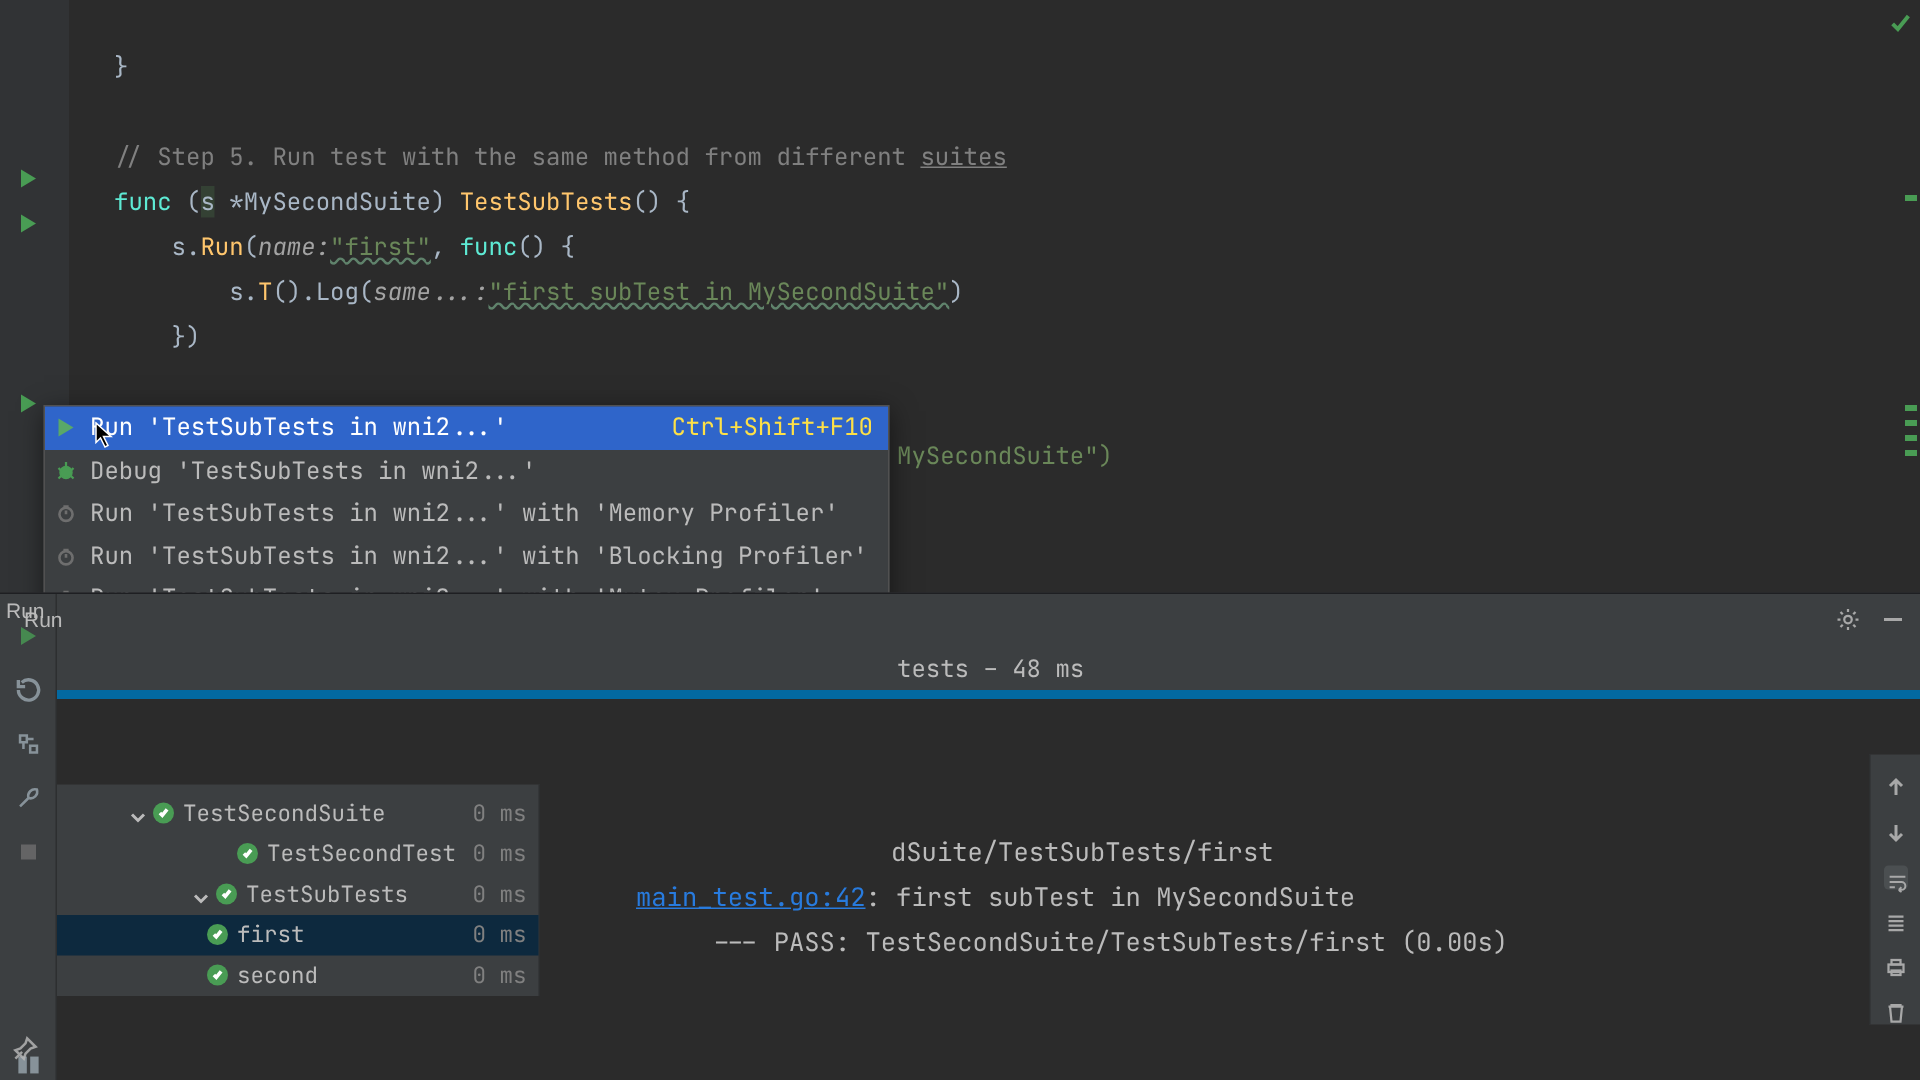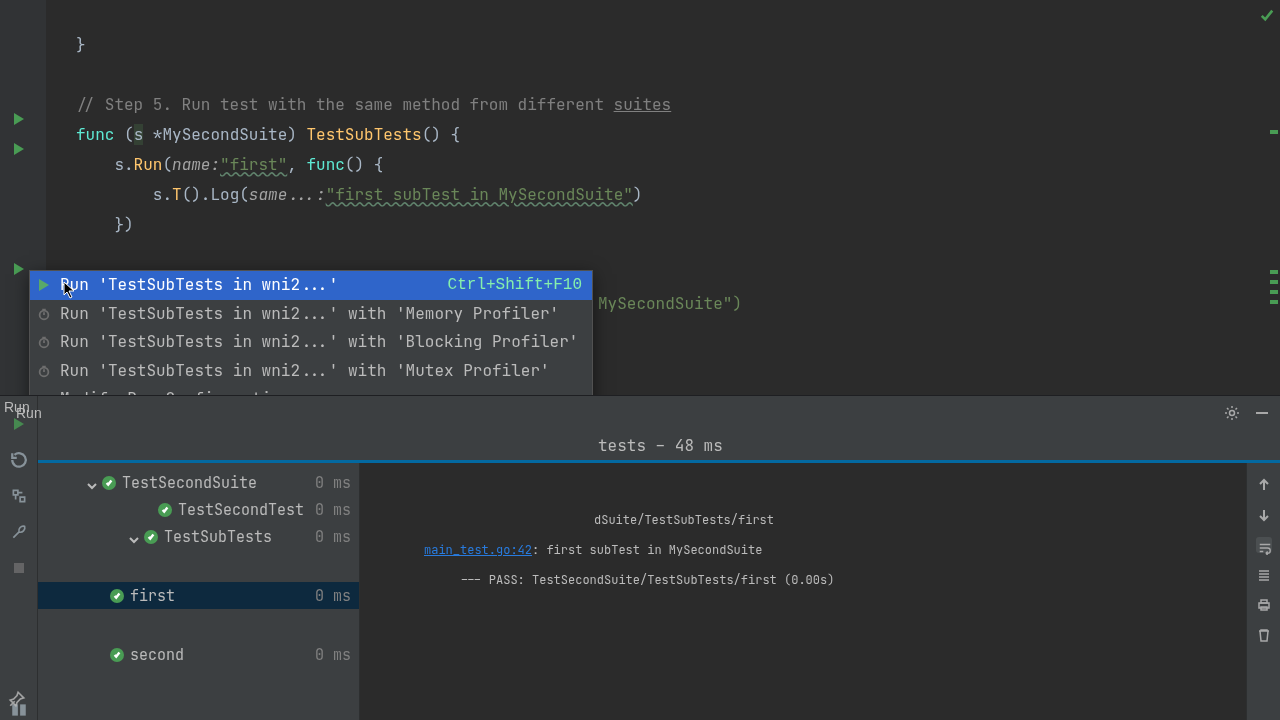--- a/index.html
+++ b/index.html
@@ -97,21 +97,21 @@
   .ctx-item.sel {
     background: #2f65ca;
     color: #ffffff;
   }
   .ctx-icon {
     width: 16px; height: 16px; flex: none;
     display:flex; align-items:center; justify-content:center;
   }
   .ctx-label { flex: 1; white-space: pre; }
   .ctx-shortcut { color: #bbbbbb; }
-  .ctx-item.sel .ctx-shortcut { color:#86efac;font-family:Liberation Mono, monospace; }
+  .ctx-item.sel .ctx-shortcut { color:#fde047; }
 
   .cursor-arrow {
     position:absolute;
     left: 63px; top: 281px;
     width: 14px; height: 18px;
     z-index: 50;
   }
   .cursor-arrow svg polygon { fill:#000; stroke:#fff; stroke-width:1; }
 
   .icon-bug svg { stroke:#499c54; fill:#499c54; }
@@ -152,21 +152,22 @@
     font-size:15px;
   }
   .tool-header-left { display:flex; align-items:center; gap:10px; }
   .tool-title { font-family: sans-serif; font-size:14px; }
   .tool-header-right { display:flex; gap:14px; }
   .hdr-icon { width:16px;height:16px; opacity:.85;}
 
   .tool-content {
     flex:1;
     display:flex;
-    border-top:3px solid #0369a1;
+    border-top:6px solid #0369a1;
+    align-items:center;
   }
 
   .test-tree {
     width: 322px;
     background:#3c3f41;
     border-right:1px solid #2d2f30;
     font-size:15px;
     padding-top:6px;
   }
   .tree-row {
@@ -186,27 +187,27 @@
     display:flex;align-items:center;justify-content:center;
     margin-right:6px;
   }
   .pass-badge svg{stroke:#fff;stroke-width:3;fill:none;}
   .tree-label { flex:none; }
   .tree-time  { margin-left:auto; color:#808080; }
 
   
   .ind1 { padding-left: 68px; }
   .ind2 { padding-left: 90px; }  
-  .ind3leaf { padding-left: 72px; margin-top: 32px; }
+  .ind3leaf { padding-left: 100px; }
 
   .console {
     flex:1;
     background:#2b2b2b;
     padding: 12px 0 0 0;
-    font-size:12px;
+    font-size:17px;
     line-height:30px;
     color:#bbbbbb;
     white-space:pre;
   }
   .console .link { color:#287bde; text-decoration:underline; cursor:pointer;}
   .console-right-rail {
     width:34px;
     background:#3c3f41;
     border-left:1px solid #2d2f30;
     display:flex;flex-direction:column;align-items:center;
@@ -264,20 +265,29 @@
   </div>
 </div>
 
 <div class="ctx-menu">
   <div class="ctx-item sel">
     <span class="ctx-icon">
         <span class="play-tri" style="border-left-color:#59a869"></span>
       </span>
     <span class="ctx-label">Run 'TestSubTests in wni2...'</span>
     <span class="ctx-shortcut">Ctrl+Shift+F10</span>
+  </div>
+  <div class="ctx-item">
+    <span class="ctx-icon icon-bug">
+      <svg viewBox="0 0 16 16" width="16" height="16">
+          <circle cx="8" cy="9" r="4"></circle>
+          <path d="M8 2v3M3 6l2 2M13 6l-2 2M3 13l2-2M13 13l-2-2" stroke="#499c54" stroke-width="1.5"></path>
+        </svg>
+    </span>
+    <span class="ctx-label">Debug 'TestSubTests in wni2...'</span>
   </div>
   <div class="ctx-item">
     <span class="ctx-icon icon-clock">
       <svg viewBox="0 0 16 16" width="14" height="14">
           <circle cx="8" cy="9" r="5"></circle>
           <path d="M8 9V6M8 3V2M6 3h4"></path>
         </svg>
     </span>
     <span class="ctx-label">Run 'TestSubTests in wni2...' with 'Memory Profiler'</span>
   </div>

